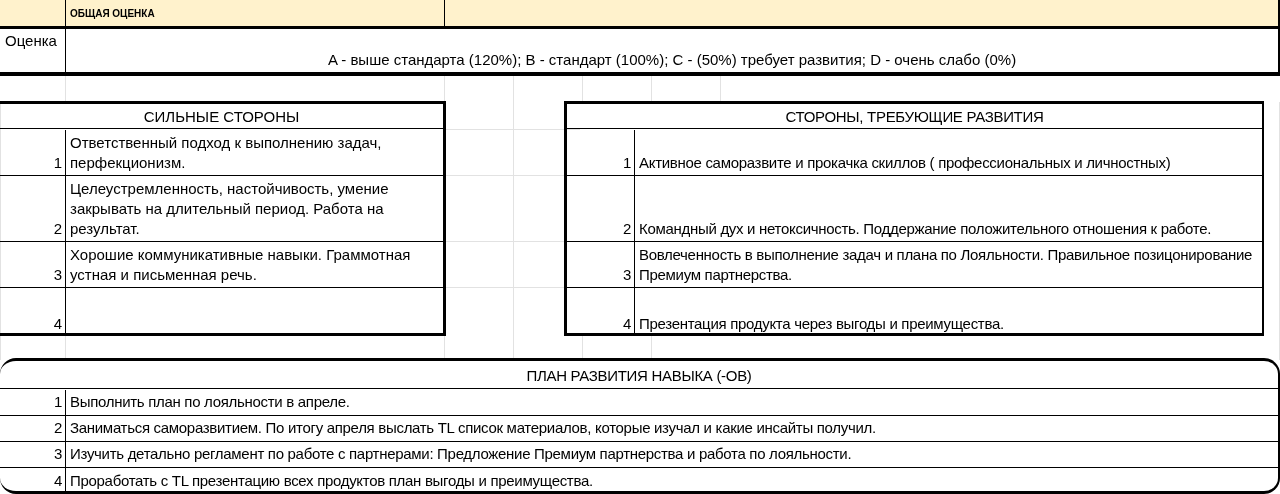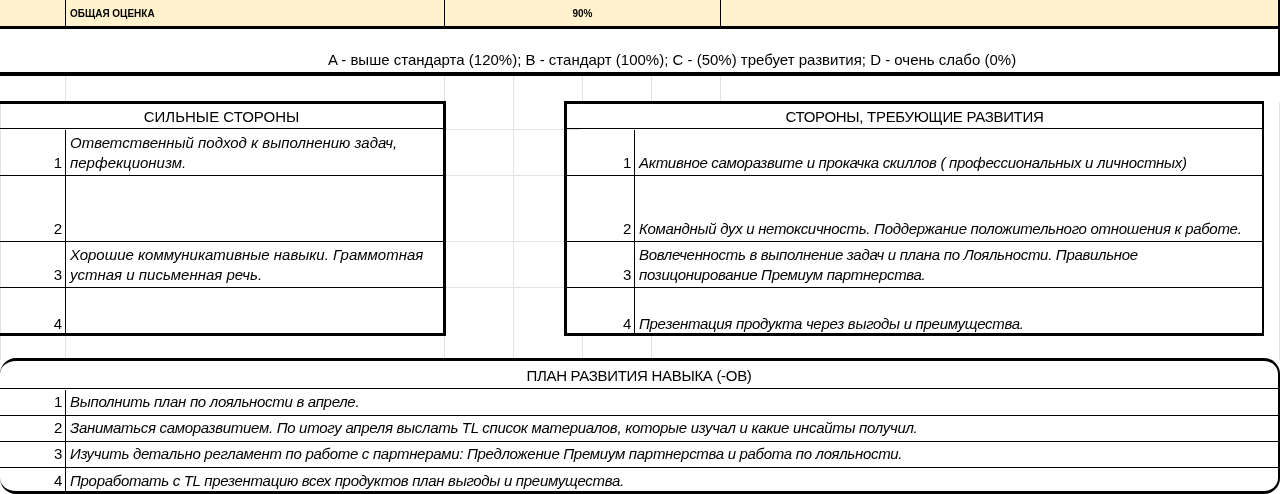--- a/index.html
+++ b/index.html
@@ -15,21 +15,21 @@
   .hdr-row { position: absolute; left: 0; top: 0; width: 1280px; height: 29px; background: #fff2cc; border-bottom: 3px solid #000; }
   .hdr-cell { position: absolute; top: 0; height: 26px; display: flex; align-items: center; font-weight: bold; font-size: 10px; border-right: 1px solid #000; }
 
   .ocenka-row { position: absolute; left: 0; top: 29px; width: 1280px; height: 47px; border-bottom: 4px solid #000; border-right: 2px solid #000; }
 
   .box { position: absolute; border: 3px solid #000; }
   .box-title { position: absolute; left: 0; right: 0; top: 0; height: 25px; text-align: center; line-height: 25px; border-bottom: 1px solid #000; font-size: 15px; }
   .box-row { position: absolute; left: 0; right: 0; border-bottom: 1px solid #000; }
   .box-row:last-child { border-bottom: none; }
   .num { position: absolute; top: 0; bottom: 0; display: flex; align-items: flex-end; justify-content: flex-end; padding: 0 3px 2px 0; border-right: 1px solid #000; line-height: 20px; }
-  .txt { position: absolute; top: 0; bottom: 0; right: 0; display: flex; align-items: flex-end; padding: 0 8px 2px 4px; line-height: 20px; font-style: italic; }
+  .txt { position: absolute; top: 0; bottom: 0; right: 0; display: flex; align-items: flex-end; padding: 0 8px 2px 4px; line-height: 20px; }
 
   .cond { font-family: "Liberation Sans Narrow", "Liberation Sans", sans-serif; letter-spacing: -0.3px; }
 </style>
 </head>
 <body>
 
 <div class="grid">
 
   <div class="gl-v" style="left:65px; top:76px; height:26px;"></div>
   <div class="gl-v" style="left:444px; top:76px; height:26px;"></div>
@@ -44,37 +44,38 @@
   <div class="gl-v" style="left:1279px; top:102px; height:258px;"></div>
   <div class="gl-h" style="left:446px; top:129px; width:134px;"></div>
   <div class="gl-h" style="left:446px; top:175px; width:134px;"></div>
   <div class="gl-h" style="left:446px; top:241px; width:134px;"></div>
   <div class="gl-h" style="left:446px; top:287px; width:134px;"></div>
   <div class="gl-v" style="left:0px; top:102px; height:258px;"></div>
 
   <div class="hdr-row">
     <div class="hdr-cell" style="left:0; width:66px;"></div>
     <div class="hdr-cell" style="left:66px; width:379px; padding-left:4px;">ОБЩАЯ ОЦЕНКА</div>
-    <div class="hdr-cell" style="left:445px; width:276px; justify-content:center;">90%</div>
     <div class="hdr-cell" style="left:721px; width:559px; border-right:2px solid #000;"></div>
   </div>
 
   <div class="ocenka-row">
+    <div class="cell" style="left:0; top:0; width:66px; height:43px; border-right:1px solid #000; padding:2px 4px 0 5px; line-height:20px; white-space:normal; word-break:break-all; font-size:15px;">Оценка</div>
     <div class="cell" style="left:66px; top:0; width:1212px; height:43px; display:flex; align-items:flex-end; justify-content:center; padding-bottom:2px; font-size:15px;">A - выше стандарта (120%); B - стандарт (100%); C - (50%) требует развития; D - очень слабо (0%)</div>
   </div>
 
   <div class="box" style="left:0; top:101px; width:446px; height:235px; border-left:none;">
     <div class="box-title">СИЛЬНЫЕ СТОРОНЫ</div>
     <div style="position:absolute; left:0; right:0; top:26px; bottom:0;">
       <div class="box-row" style="top:0; height:46px;">
         <div class="num" style="left:0; width:66px;">1</div>
         <div class="txt" style="left:66px;">Ответственный подход к выполнению задач, перфекционизм.</div>
       </div>
       <div class="box-row" style="top:46px; height:66px;">
         <div class="num" style="left:0; width:66px;">2</div>
+        <div class="txt" style="left:66px;">Целеустремленность, настойчивость, умение закрывать на длительный период. Работа на результат.</div>
       </div>
       <div class="box-row" style="top:112px; height:46px;">
         <div class="num" style="left:0; width:66px;">3</div>
         <div class="txt" style="left:66px;">Хорошие коммуникативные навыки. Граммотная устная и письменная речь.</div>
       </div>
       <div class="box-row" style="top:158px; height:48px; border-bottom:none;">
         <div class="num" style="left:0; width:66px;">4</div>
       </div>
     </div>
   </div>

